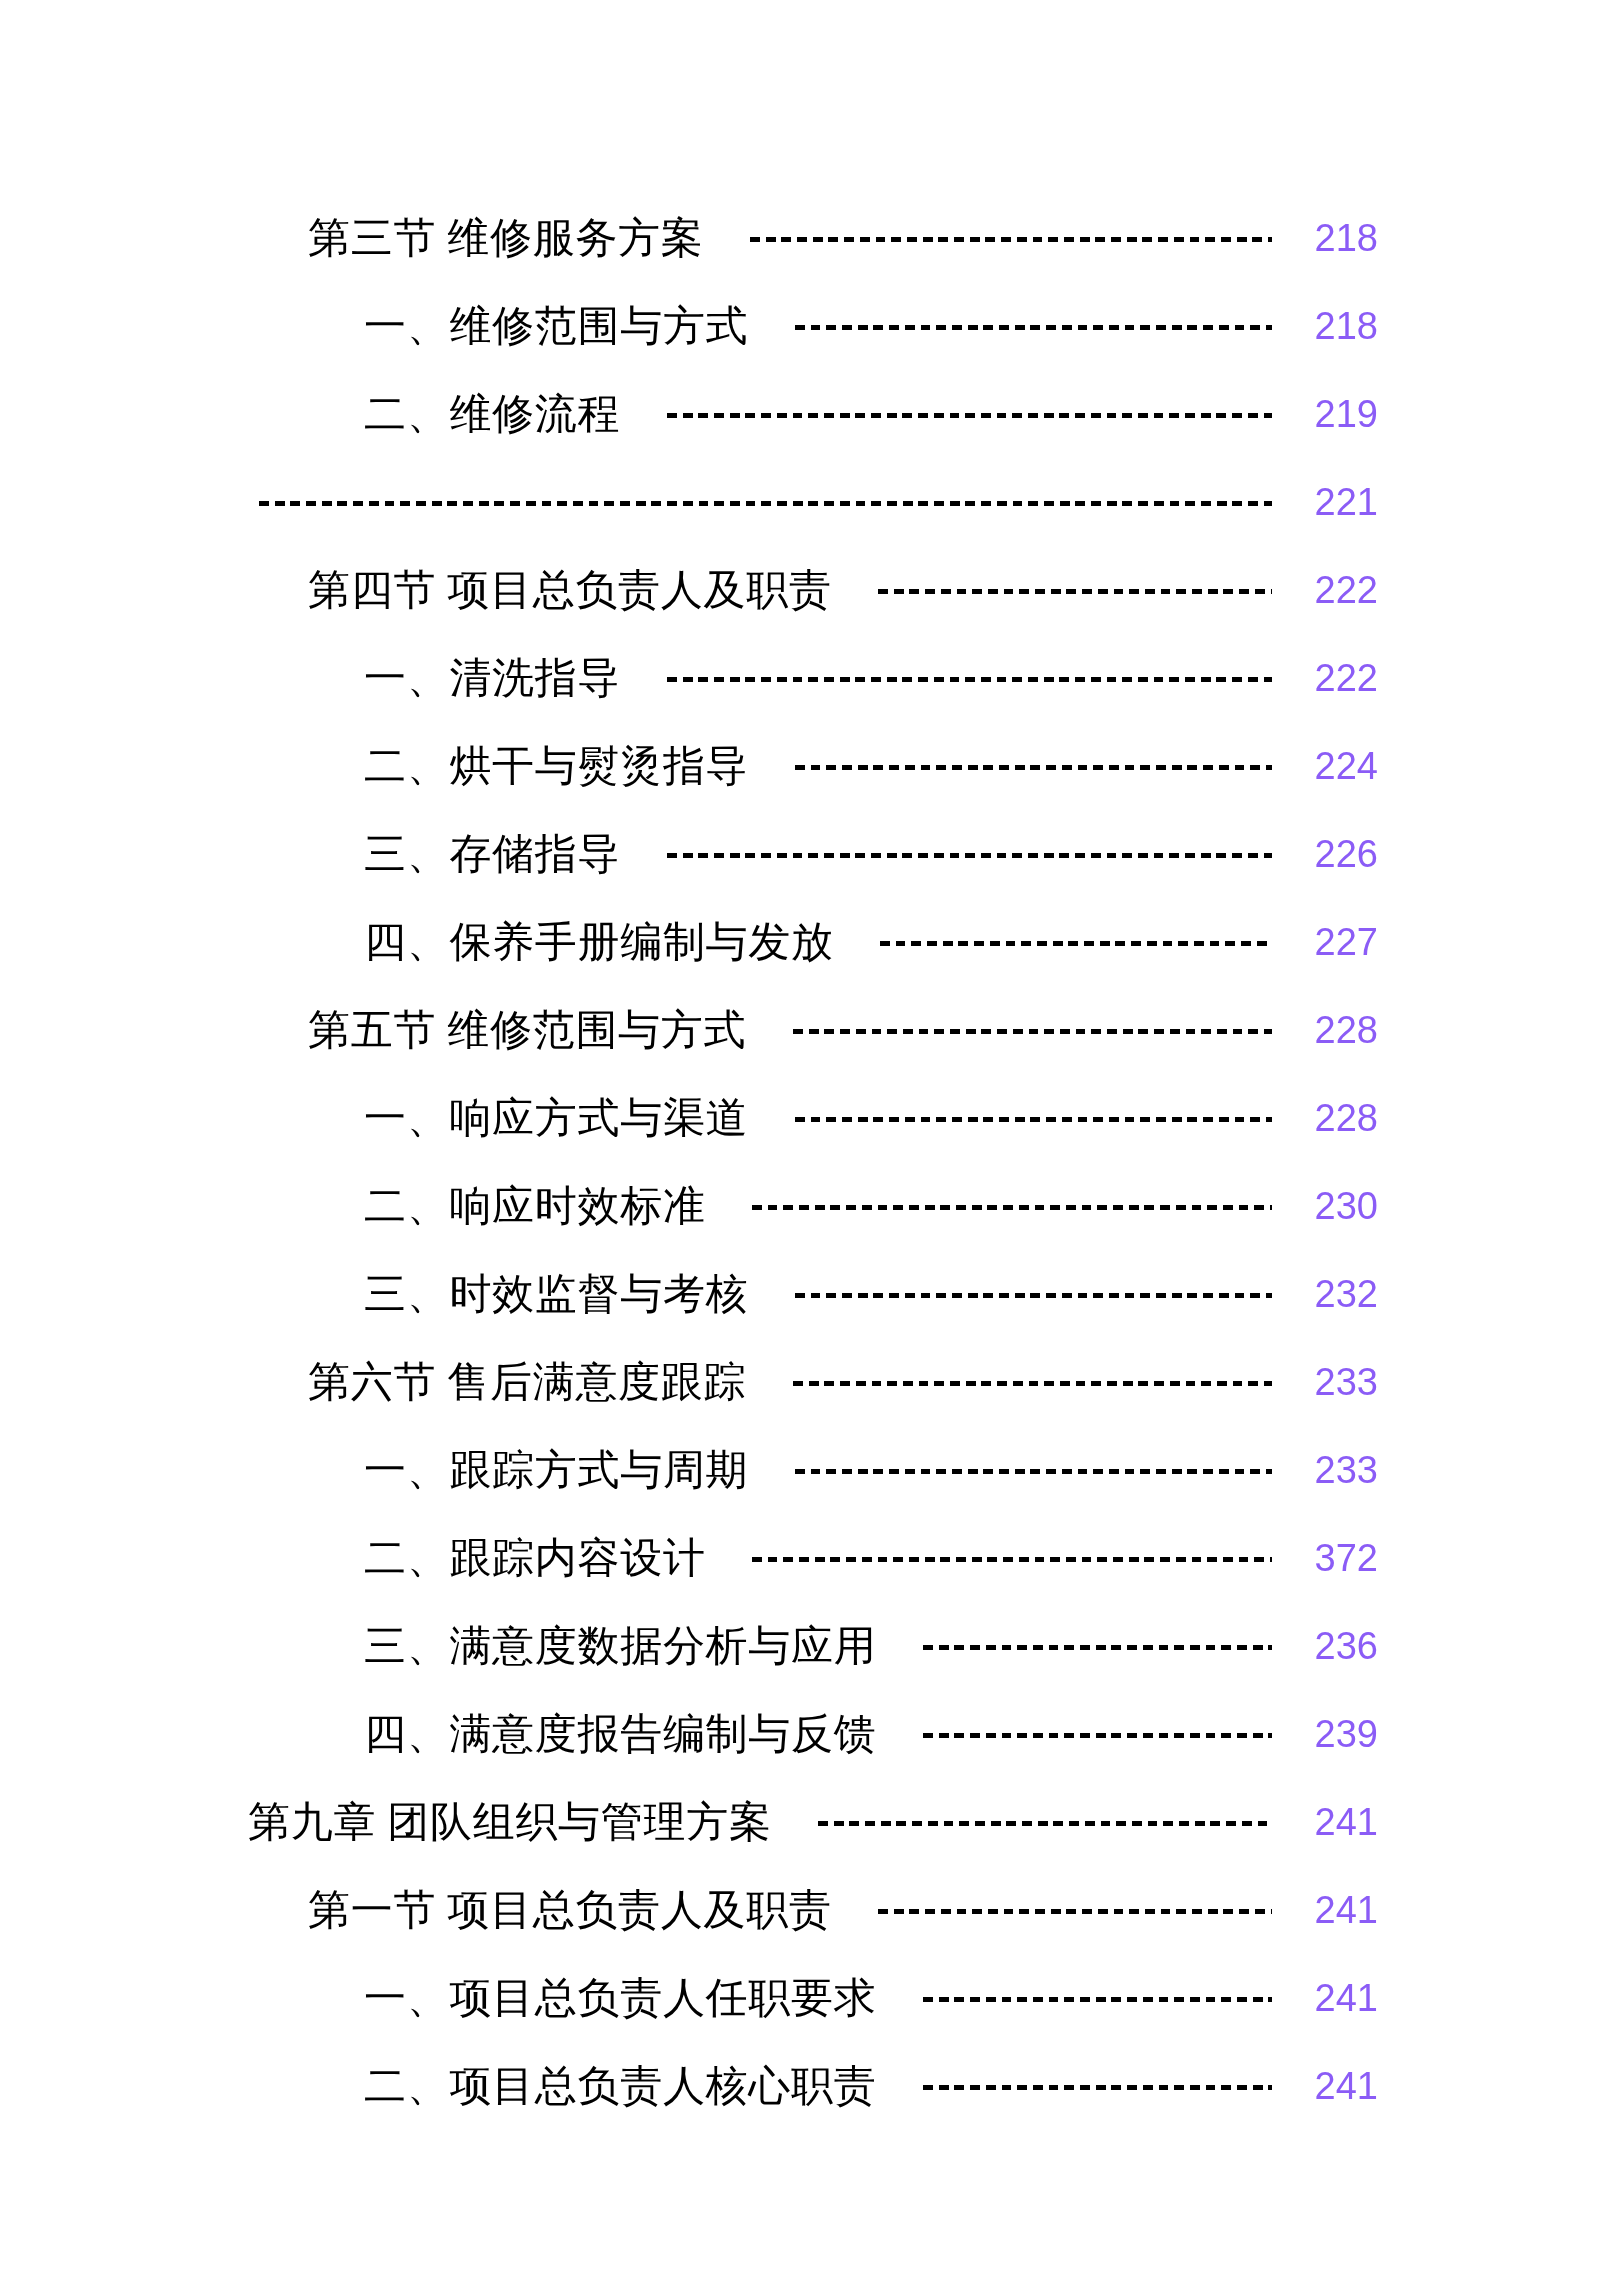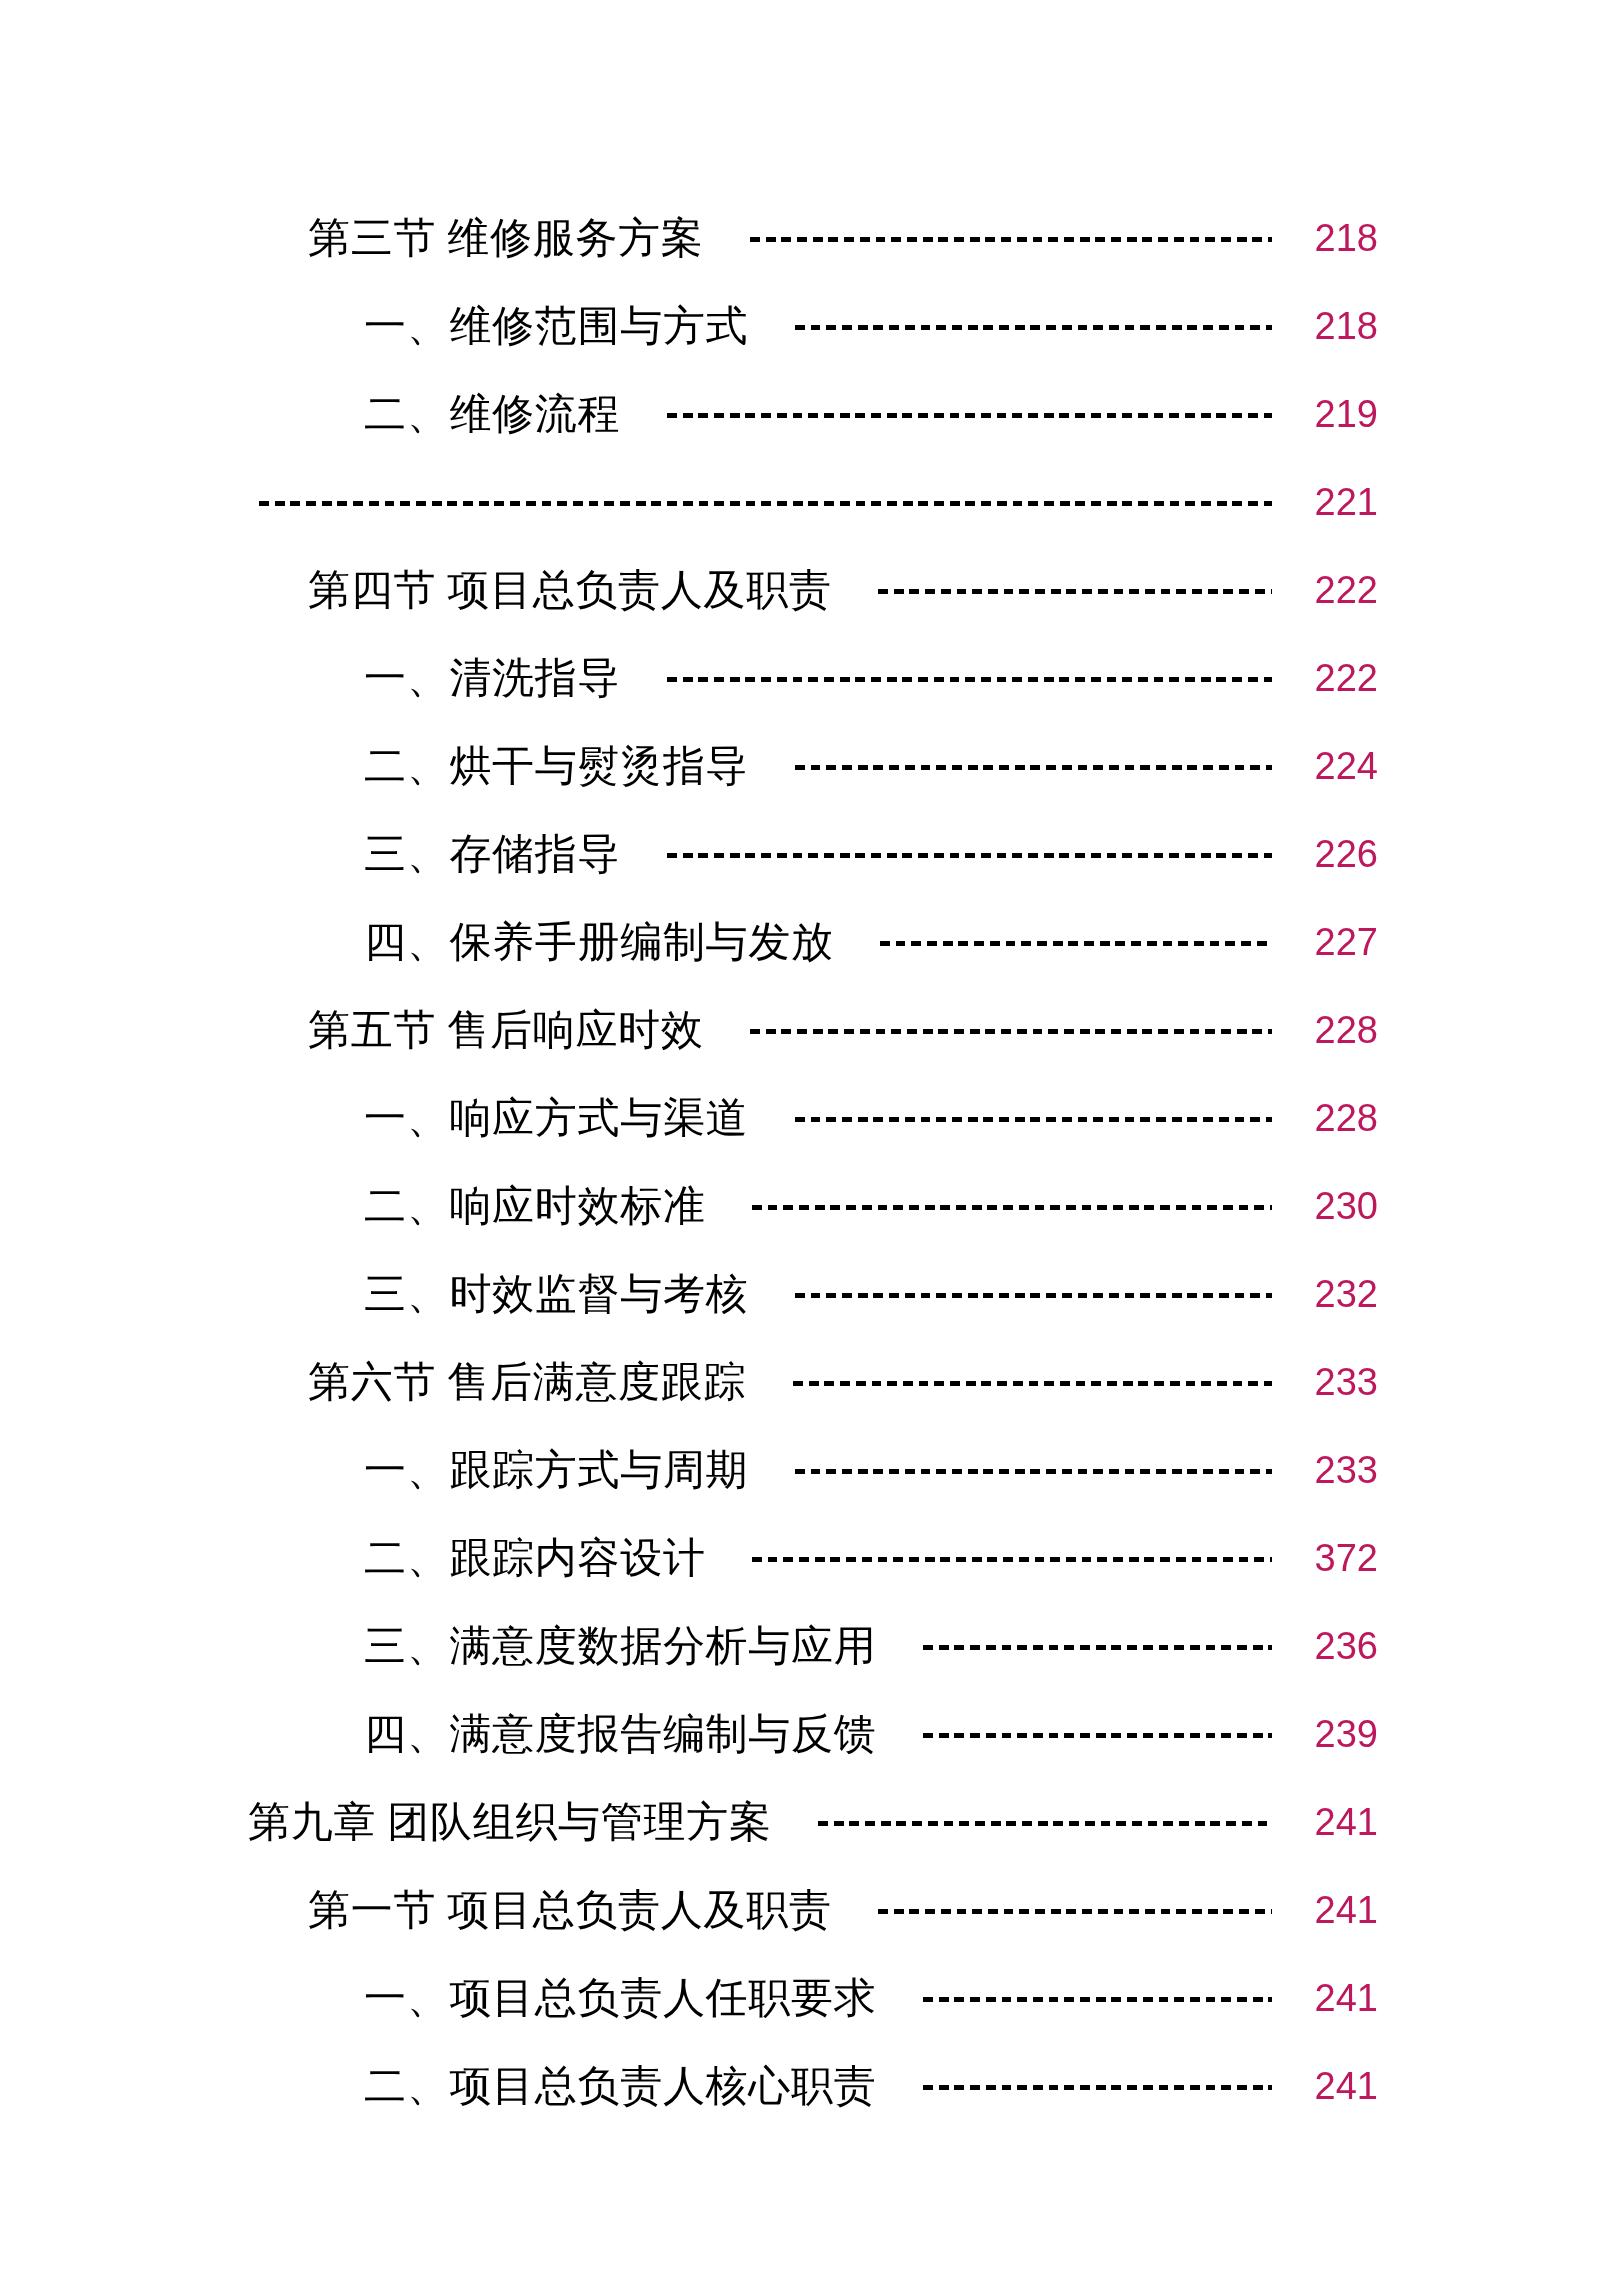--- a/index.html
+++ b/index.html
@@ -49,21 +49,21 @@
     background-image: repeating-linear-gradient(
       to right,
       #000000 0px, #000000 9.8px,
       transparent 9.8px, transparent 15.7px
     );
   }
   .toc-row .page-num {
     font-family: "Liberation Sans", "DejaVu Sans", sans-serif;
     font-size: 38px;
     line-height: 88px;
-    color: #be185d;
+    color: #8b5cf6;
     text-align: right;
   }
 </style>
 </head>
 <body>
 
 <div class="page">
   <div class="toc" id="toc">
       <div class="toc-row level-section">
         <span class="entry-label">第三节 维修服务方案</span>
@@ -103,21 +103,21 @@
         <span class="entry-label">三、存储指导</span>
         <span class="leader"></span>
         <span class="page-num">226</span>
       </div>
       <div class="toc-row level-sub">
         <span class="entry-label">四、保养手册编制与发放</span>
         <span class="leader"></span>
         <span class="page-num">227</span>
       </div>
       <div class="toc-row level-section">
-        <span class="entry-label">第五节 售后响应时效</span>
+        <span class="entry-label">第五节 维修范围与方式</span>
         <span class="leader"></span>
         <span class="page-num">228</span>
       </div>
       <div class="toc-row level-sub">
         <span class="entry-label">一、响应方式与渠道</span>
         <span class="leader"></span>
         <span class="page-num">228</span>
       </div>
       <div class="toc-row level-sub">
         <span class="entry-label">二、响应时效标准</span>

